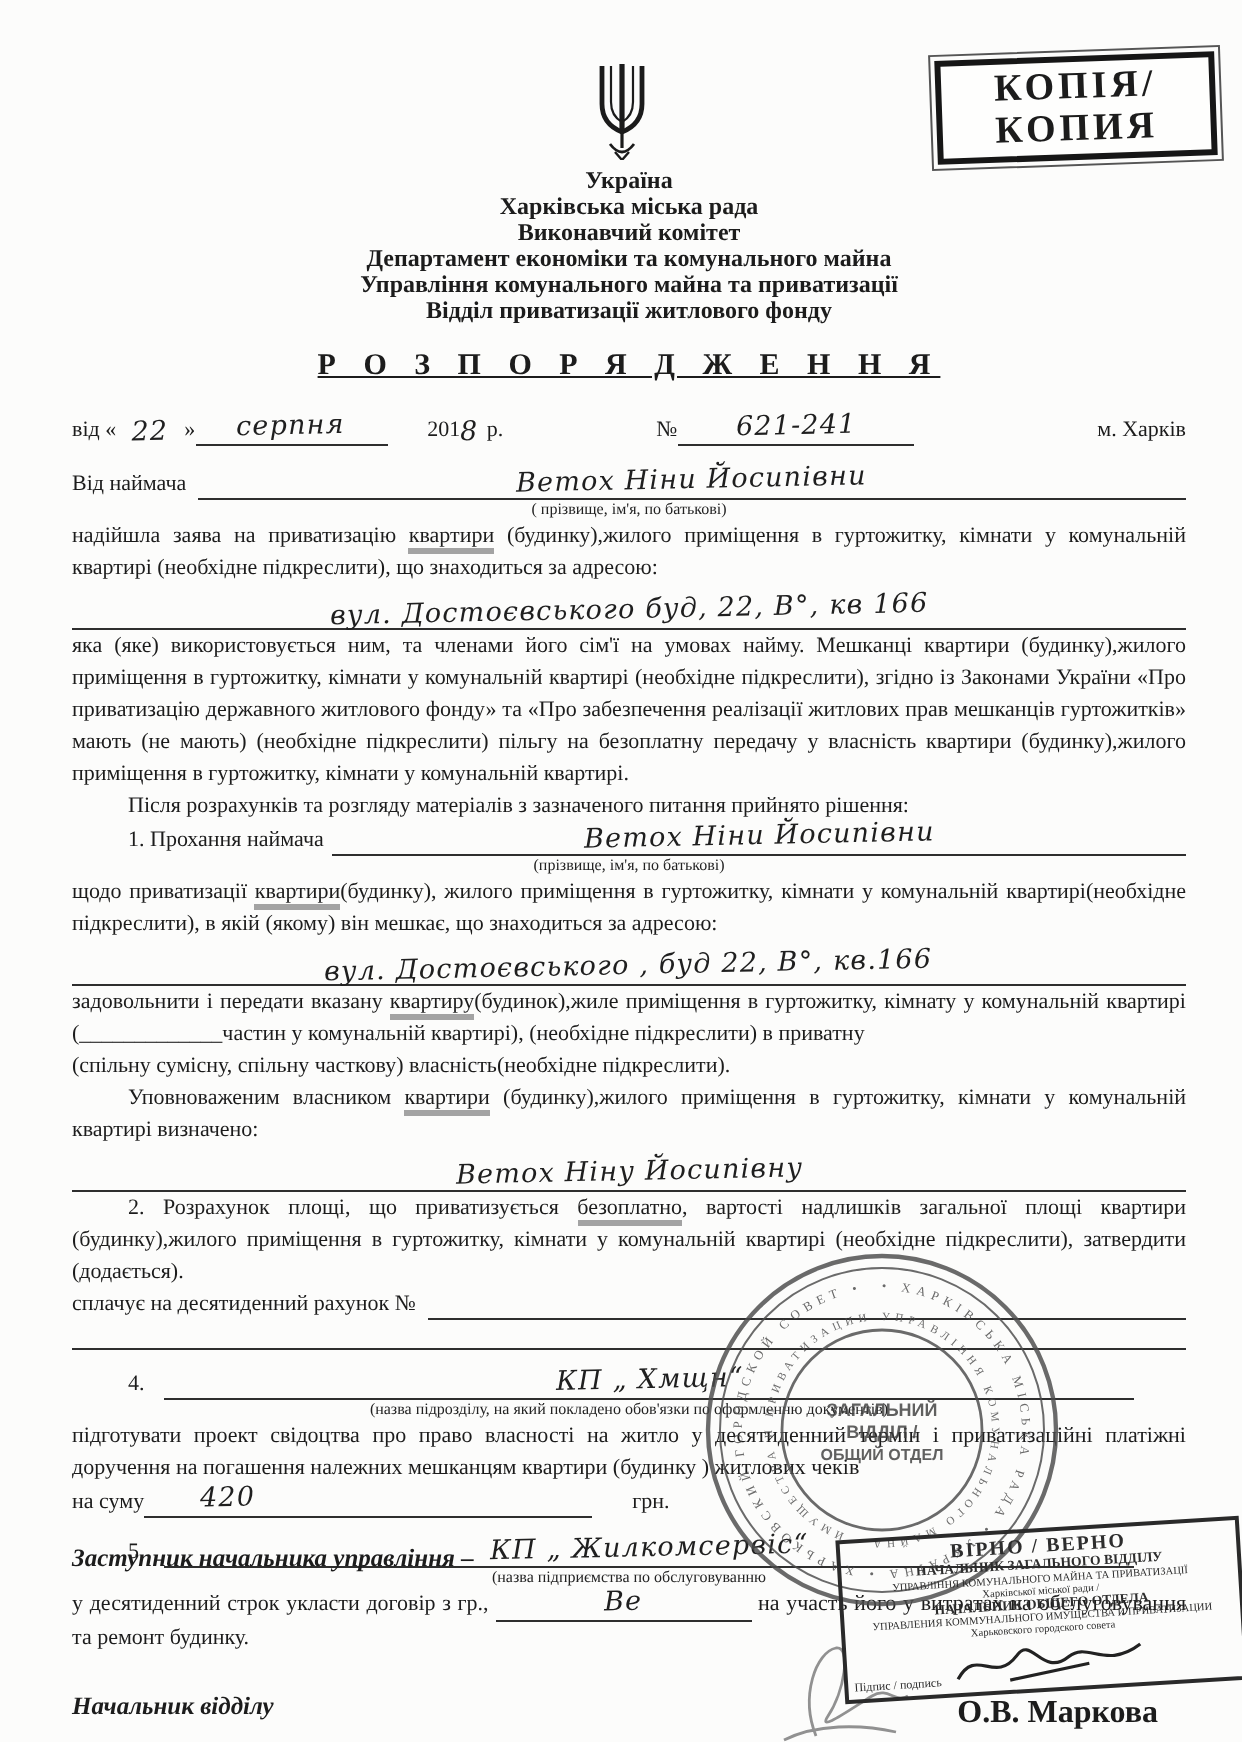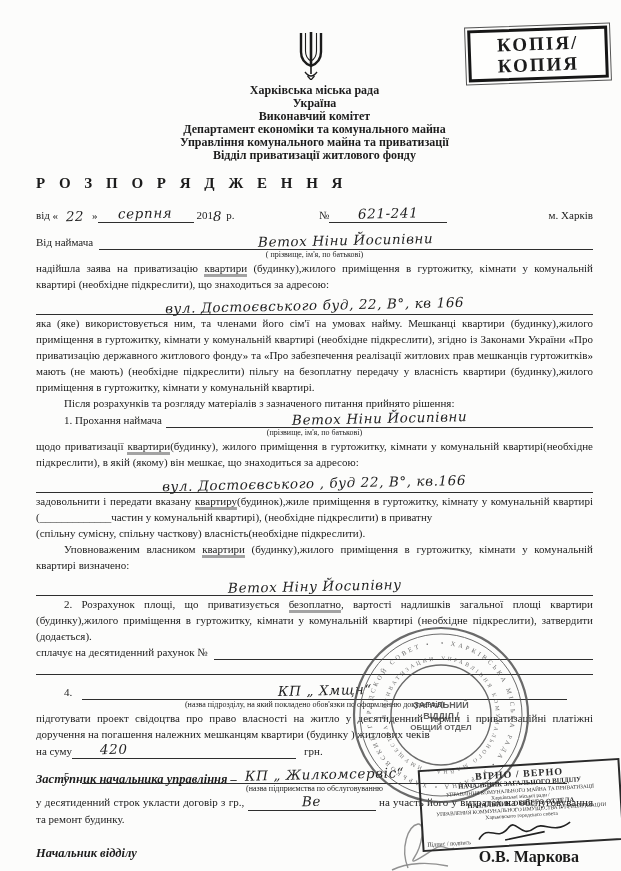--- a/index.html
+++ b/index.html
@@ -1,20 +1,20 @@
 <!DOCTYPE html>
 <html><head>
 <meta charset="utf-8">
 <style>
   html,body{margin:0;padding:0;background:#e8e8e8;}
   .page{position:relative;width:621px;height:871px;background:#fcfcfb;overflow:hidden;
         font-family:"Liberation Serif",serif;color:#1c1c1c;margin:0 auto;}
   .content{position:absolute;left:36px;right:28px;top:84px;z-index:1;}
   .orgline{font-weight:700;font-size:12px;line-height:13px;text-align:center;}
-  .title{margin:13px 0 0;font-size:15px;font-weight:700;letter-spacing:5px;}
+  .title{margin:13px 0 0;font-size:15px;font-weight:700;letter-spacing:5px;text-align:center;text-decoration:underline;}
   .meta{display:flex;align-items:flex-end;margin-top:15px;font-size:11px;line-height:15px;}
   p.body{font-size:11px;line-height:16px;text-align:justify;margin:0;}
   .ind{text-indent:28px;}
   .row{display:flex;align-items:flex-end;font-size:11px;line-height:16px;}
   .entry{border-bottom:1px solid #2e2e2e;text-align:center;position:relative;}
   .hw{font-family:"DejaVu Serif",serif;font-style:italic;font-size:13.5px;letter-spacing:.6px;
       color:#1f1f1f;display:inline-block;transform:rotate(-1.2deg);line-height:13px;}
   .hint{font-size:8px;line-height:10px;text-align:center;color:#222;}
   .bl{border-bottom:1px solid #2e2e2e;display:inline-block;height:11px;}
   .u{border-bottom:3px solid #a3a3a3;}
@@ -56,35 +56,35 @@
     </g>
   </svg>
 
   <div class="copy-stamp">
     <div>КОПІЯ/</div>
     <div>КОПИЯ</div>
   </div>
 
   <div class="content">
 
+    <div class="orgline">Україна</div>
     <div class="orgline">Харківська міська рада</div>
-    <div class="orgline">Україна</div>
     <div class="orgline">Виконавчий комітет</div>
     <div class="orgline">Департамент економіки та комунального майна</div>
     <div class="orgline">Управління комунального майна та приватизації</div>
     <div class="orgline">Відділ  приватизації житлового фонду</div>
 
     <div class="title">Р О З П О Р Я Д Ж Е Н Н Я</div>
 
     <div class="meta">
       <span>від «</span>
       <span class="hw" style="width:34px;text-align:center;">22</span>
       <span>»</span>
       <span class="entry" style="width:96px;"><span class="hw">серпня</span></span>
-      <span style="margin-left:3px;">201</span>
+      <span style="margin-left:20px;">201</span>
       <span class="hw">8</span>
       <span style="margin-left:4px;">р.</span>
       <span style="flex:1;"></span>
       <span>№</span>
       <span class="entry" style="width:118px;"><span class="hw">621-241</span></span>
       <span style="flex:1.2;"></span>
       <span>м. Харків</span>
     </div>
 
     <div class="row mt10">
@@ -128,21 +128,21 @@
 
     <div class="row mt8">
       <span class="ind">4.</span>
       <span class="entry" style="flex:1;margin-left:10px;margin-right:26px;"><span class="hw">КП „ Хмщн“</span></span>
     </div>
     <div class="hint">(назва підрозділу, на який покладено обов'язки по оформленню документів)</div>
     <p class="body">підготувати проект свідоцтва про право власності на житло у десятиденний термін і приватизаційні платіжні доручення на погашення належних мешканцям квартири (будинку ) житлових чеків</p>
     <div class="row">
       <span>на суму</span>
       <span class="entry" style="width:196px;text-align:left;padding-left:28px;"><span class="hw">420</span></span>
-      <span style="margin-left:8px;">грн.</span>
+      <span style="margin-left:20px;">грн.</span>
     </div>
 
     <div class="row mt8">
       <span class="ind">5.</span>
       <span class="entry" style="flex:1;margin-left:10px;margin-right:26px;"><span class="hw">КП „ Жилкомсервіс“</span></span>
     </div>
     <div class="hint">(назва підприємства по обслуговуванню</div>
     <p class="body mt8">
       <span>у десятиденний строк укласти договір з гр.,</span>
       <span class="entry" style="display:inline-block;width:128px;"><span class="hw">Ве</span></span>

